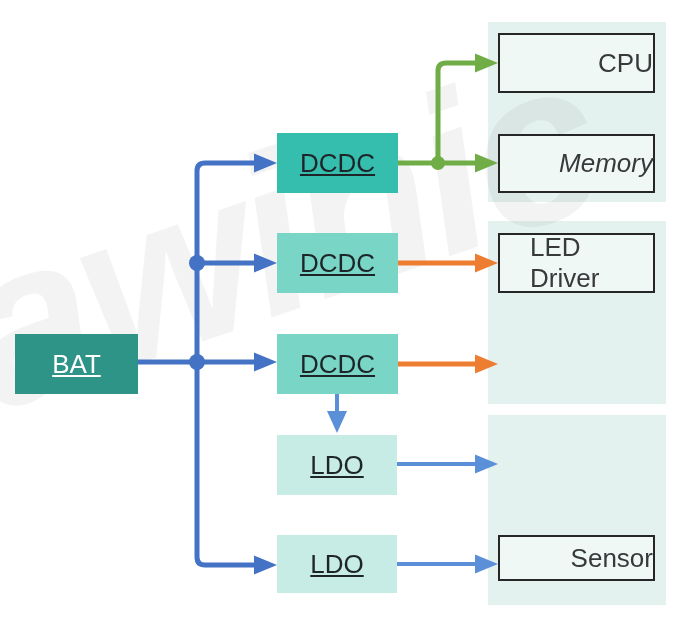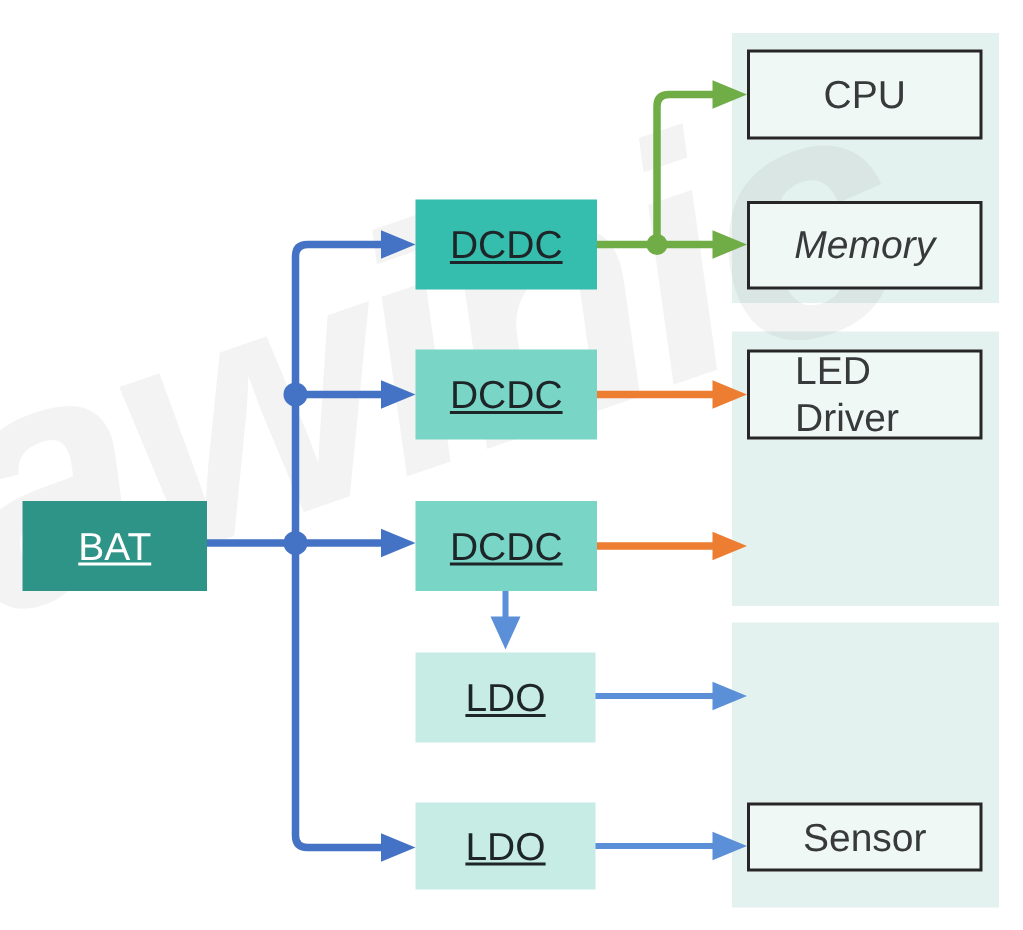--- a/index.html
+++ b/index.html
@@ -64,21 +64,21 @@
   .node-dcdc3 { left: 277px; top: 334px; width: 121px; height: 60px; background: #79d5c6; }
   .node-ldo1  { left: 277px; top: 435px; width: 120px; height: 60px; background: #c7ebe5; }
   .node-ldo2  { left: 277px; top: 535px; width: 120px; height: 58px; background: #c7ebe5; }
 
   .load {
     position: absolute;
     left: 498px;
     width: 157px;
     display: flex;
     align-items: center;
-    justify-content: center;
+    justify-content: flex-end;
     background: #eff8f5;
     border: 2px solid #262626;
     font-size: 26px;
     color: #37393b;
   }
   .load-cpu    { top: 33px;  height: 60px; }
   .load-memory { top: 134px; height: 59px; font-style: italic; }
   .load-led    { top: 233px; height: 60px; padding-left: 30px; }
   .load-lcd    { top: 335px; height: 60px; }
   .load-mic    { top: 433px; height: 62px; }

